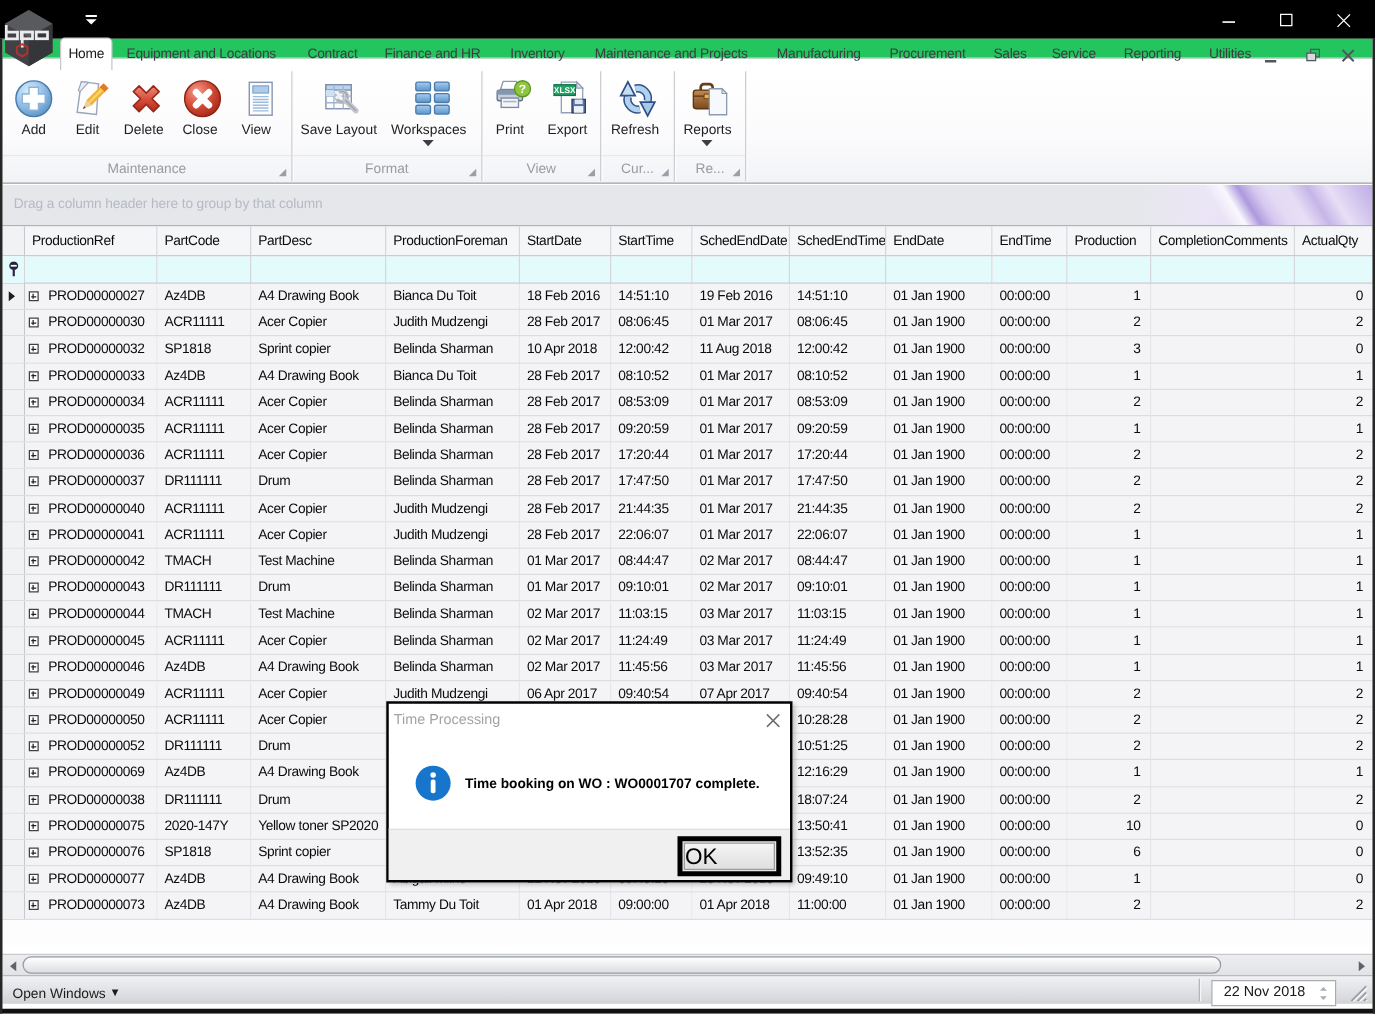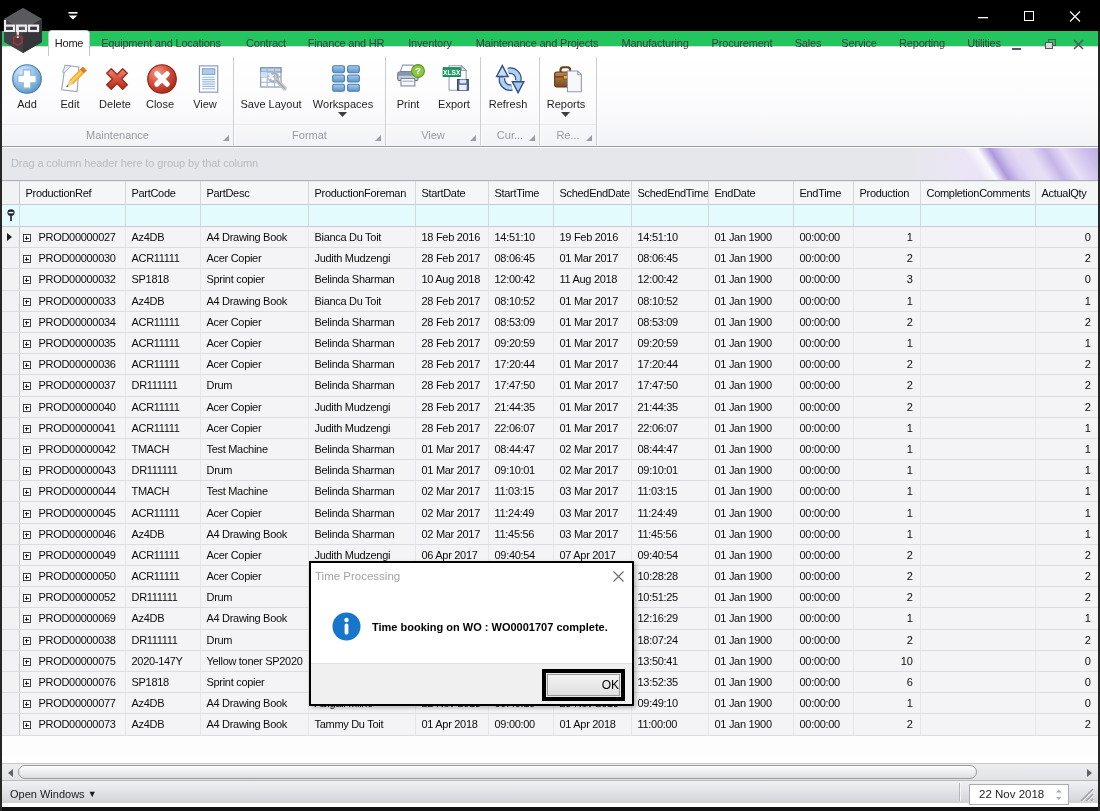--- a/index.html
+++ b/index.html
@@ -53,21 +53,21 @@
 
 .statusbar{position:absolute;left:2px;right:2px;top:780px;height:23px;background:linear-gradient(#f0f1f3,#d8dade 80%,#cfd1d5);border-top:1px solid #b7b9bd;font-size:11px;color:#1b1b1b}
 .bottomstrip{position:absolute;left:0;right:0;top:807px;height:4px;background:#111}
 .datebox{position:absolute;left:967px;top:3px;width:100px;height:21px;background:#fff;border:1px solid #aaacb0;font-size:11.5px;line-height:19px;padding-left:9px}
 
 .dlg{position:absolute;left:309px;top:561px;width:325px;height:145px;background:#fff;border:2px solid #000;z-index:90;box-shadow:2px 2px 4px rgba(0,0,0,.25)}
 .dlg .dtitle{position:absolute;left:4px;top:7px;font-size:11.5px;color:#a3a3a3}
 .dlg .dx{position:absolute;right:10px;top:6px;color:#5c5c5c;font-size:13px}
 .dlg .foot{position:absolute;left:0;right:0;bottom:0;height:41px;background:#f0f0f0;border-top:1px solid #dfdfdf}
 .okouter{position:absolute;right:7px;top:106px;width:83px;height:32px;border:4px solid #000;background:#e8e8e8}
-.okbtn{position:absolute;inset:1px;border:1px solid #9b9b9b;background:linear-gradient(#f4f4f4,#dfdfdf);font-size:12px;text-align:right;line-height:21px;color:#000}
+.okbtn{position:absolute;inset:1px;border:1px solid #9b9b9b;background:linear-gradient(#f4f4f4,#dfdfdf);font-size:18px;text-align:left;line-height:21px;color:#000}
 
 </style></head><body>
 <div class="win">
 <div class="titlebar">
  <svg class="qat" width="10" height="8" viewBox="0 0 10 8">
         <rect x="0.5" y="0" width="9" height="1.6" fill="#fff"></rect>
         <path d="M0.7 3.4 L9.3 3.4 L5 7.6 Z" fill="#fff"></path>
       </svg>
  <svg class="wbtn" style="right:100px" width="34" height="31">
         <rect x="12" y="17" width="10" height="1.3" fill="#fff"></rect>
@@ -384,21 +384,21 @@
             <td class="r">2</td>
             <td></td>
             <td class="r">2</td>
           </tr>
 <tr>
             <td class="ic"></td>
             <td><span class="exp"></span>PROD00000032</td>
             <td>SP1818</td>
             <td>Sprint copier</td>
             <td>Belinda Sharman</td>
-            <td>10 Aug 2018</td>
+            <td>10 Apr 2018</td>
             <td>12:00:42</td>
             <td>11 Aug 2018</td>
             <td>12:00:42</td>
             <td>01 Jan 1900</td>
             <td>00:00:00</td>
             <td class="r">3</td>
             <td></td>
             <td class="r">0</td>
           </tr>
 <tr>

